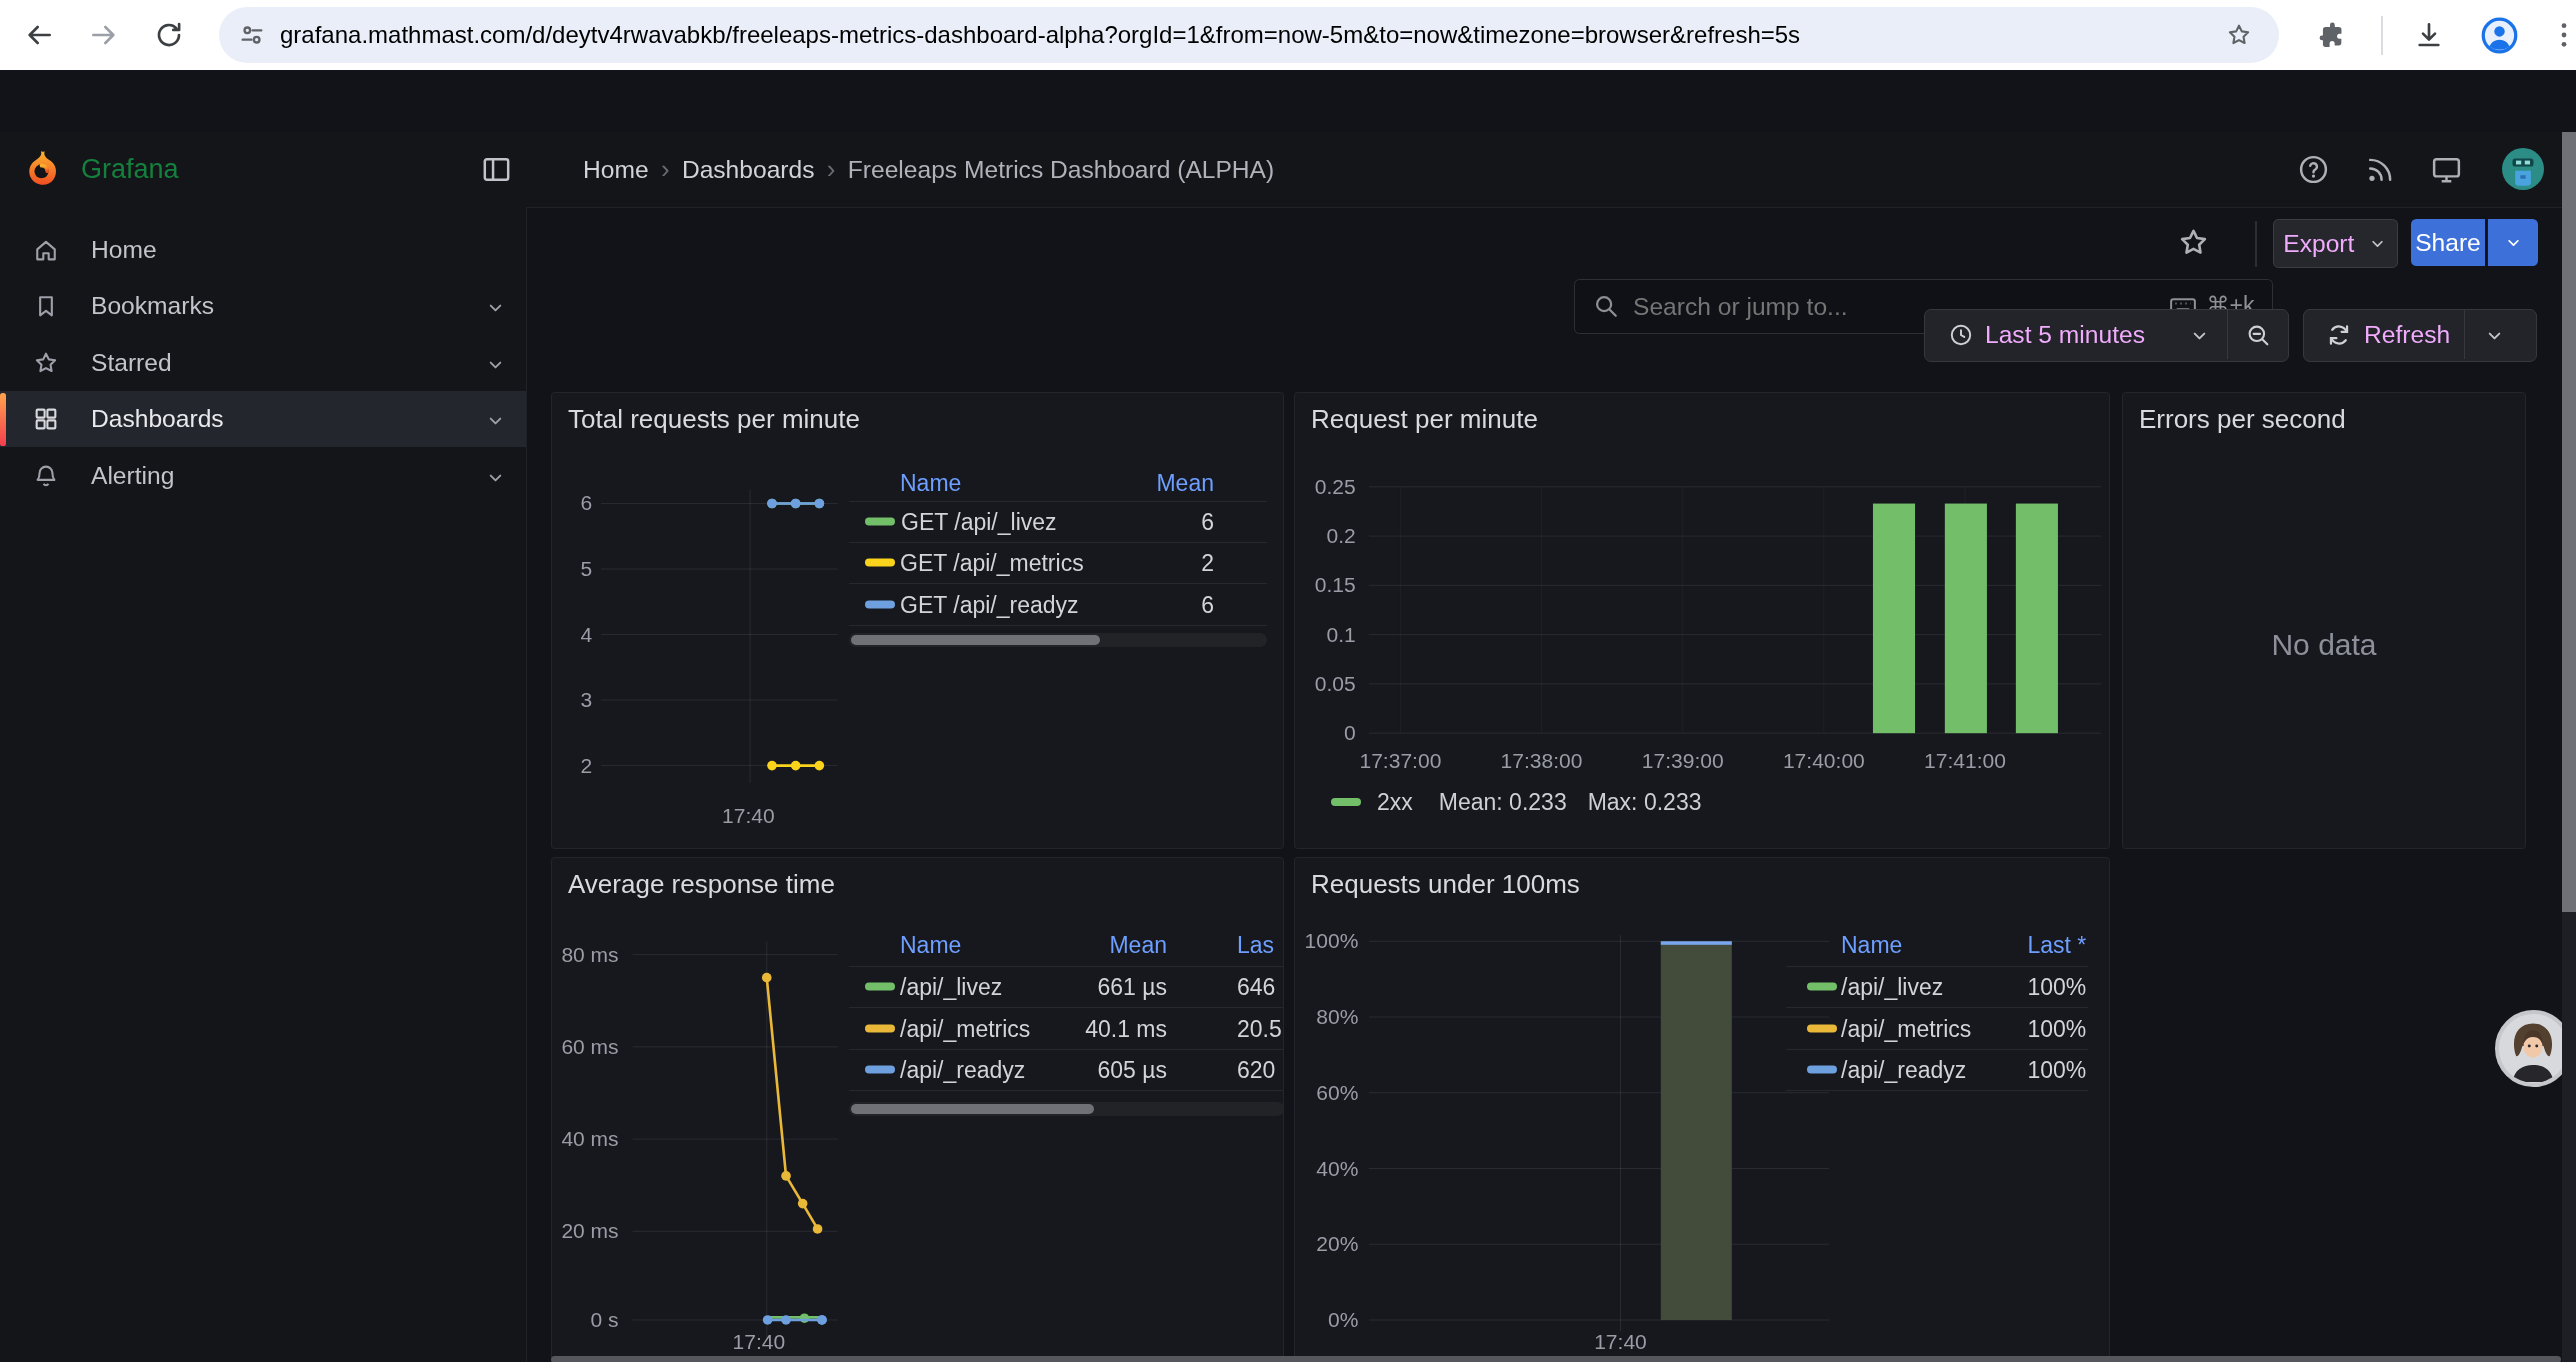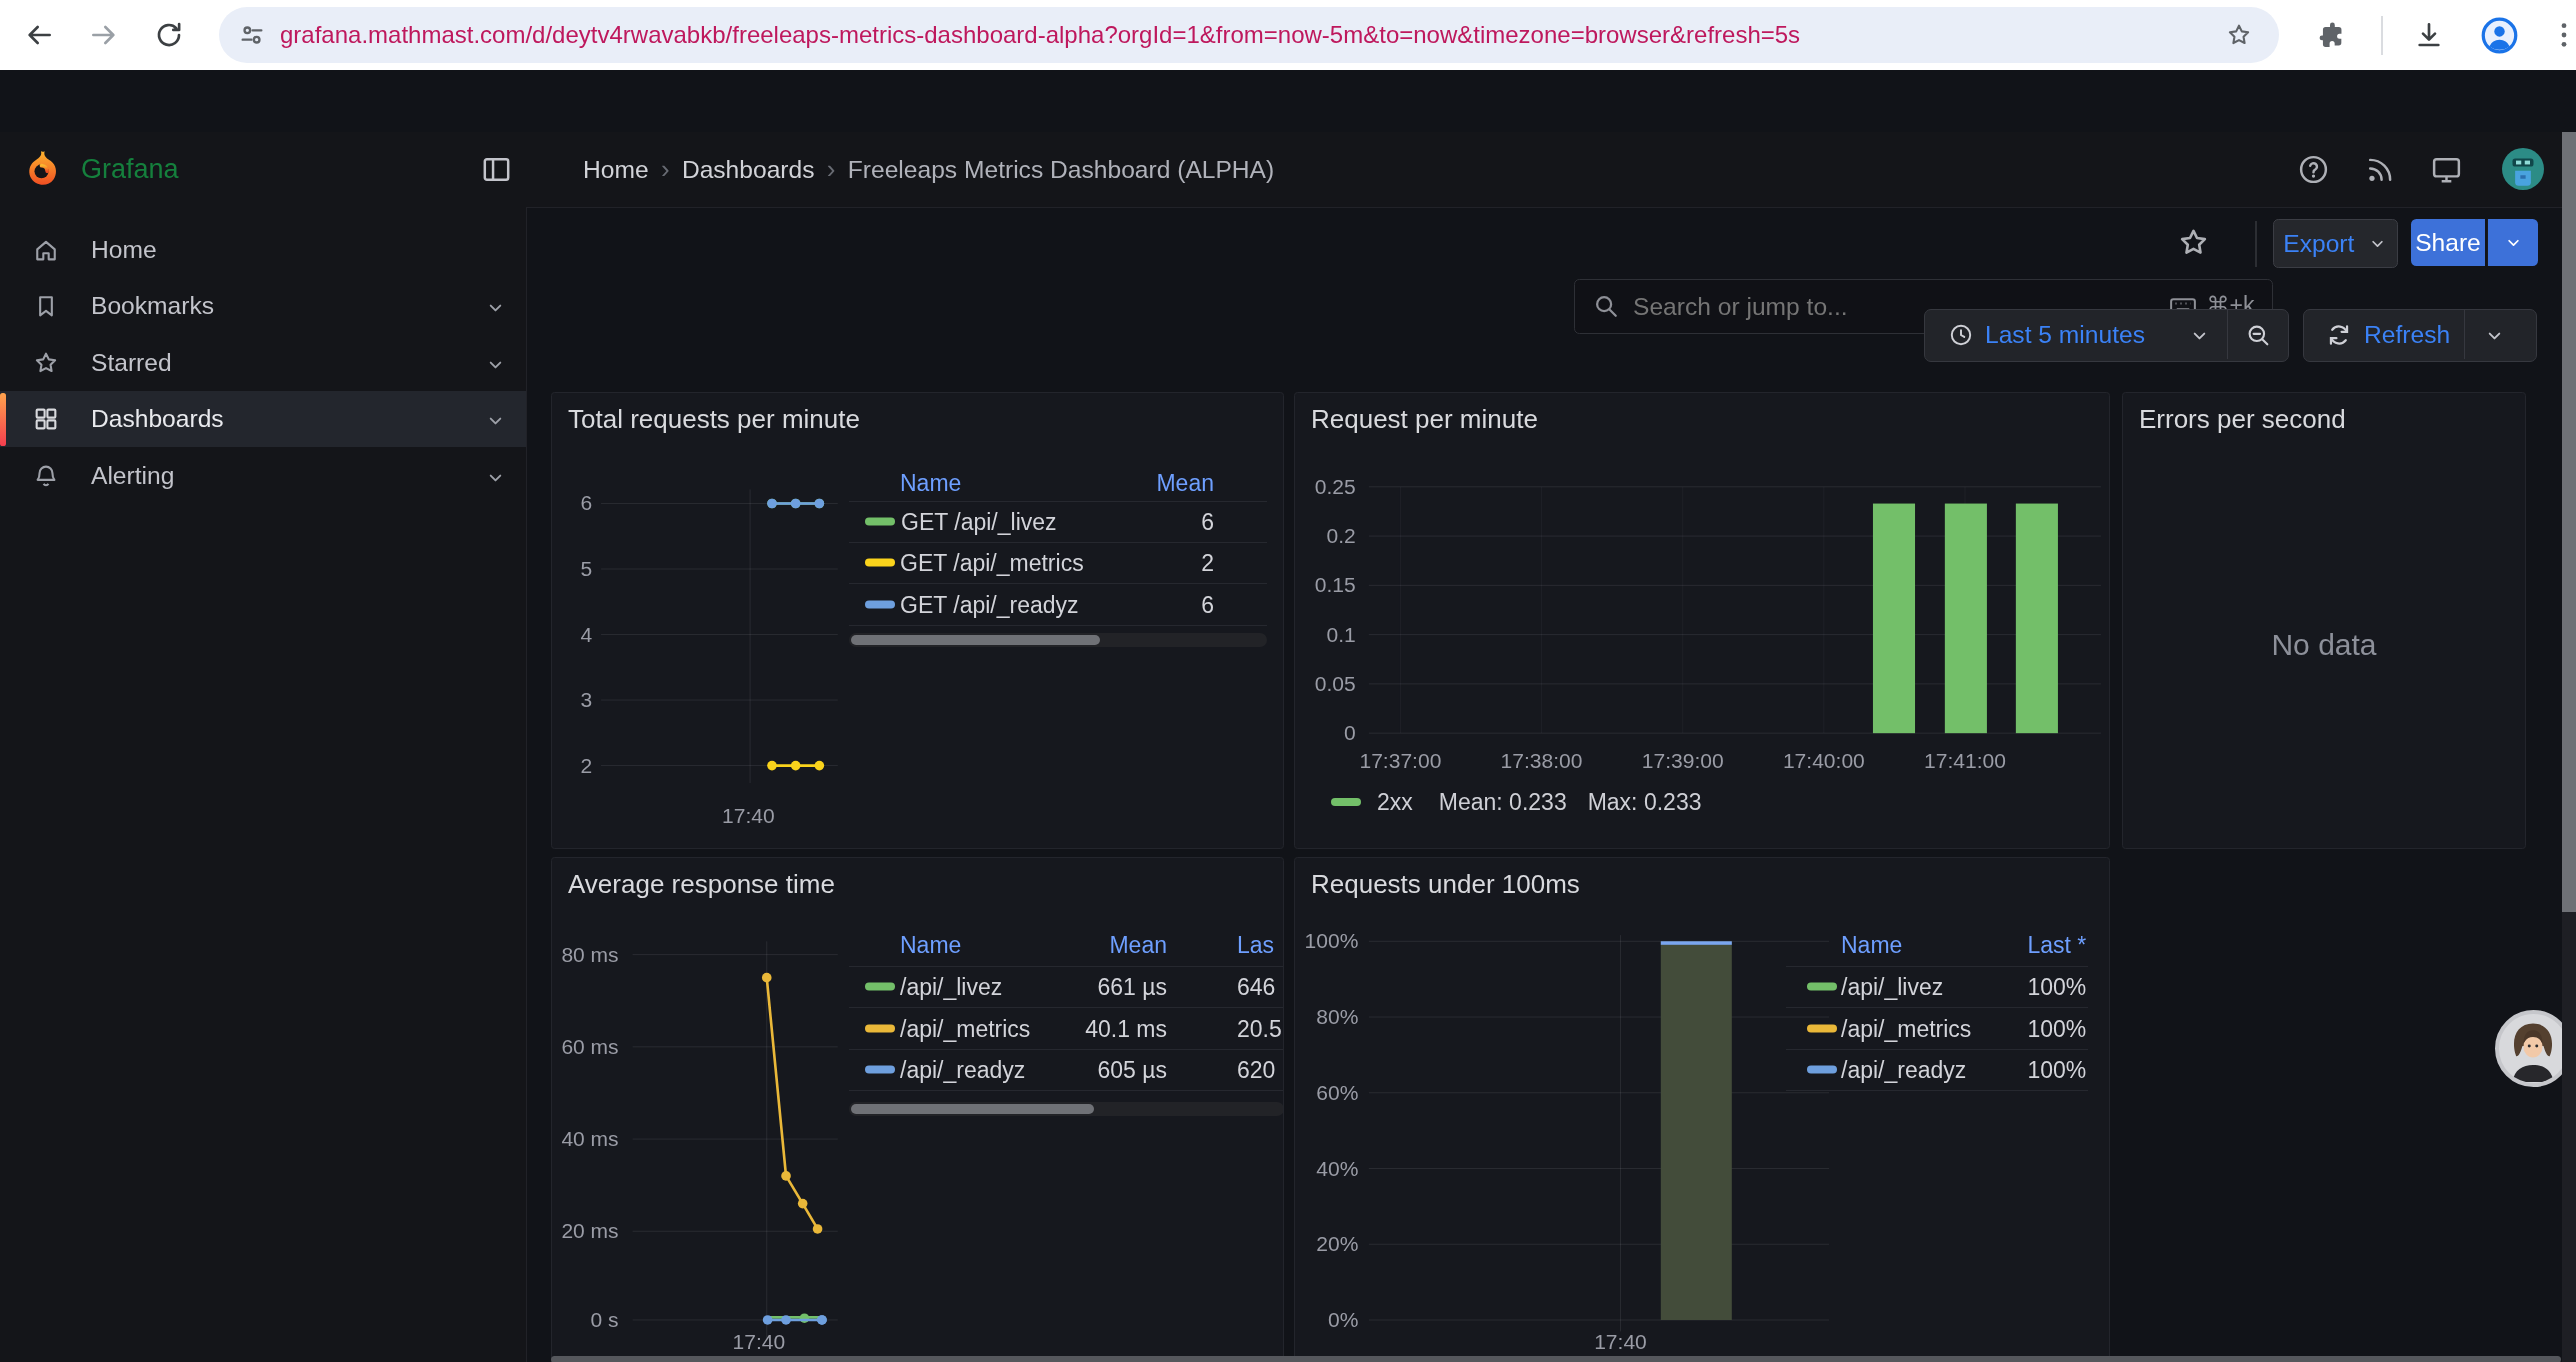--- a/index.html
+++ b/index.html
@@ -3,41 +3,41 @@
 <meta charset="utf-8">
 <style>
   html,body{margin:0;padding:0;background:#202124;}
   #screen{position:relative;width:2576px;height:1363px;overflow:hidden;
           font-family:"Liberation Sans",sans-serif;background:#111318;}
   .abs{position:absolute;}
   
   .toolbar{position:absolute;left:0;top:0;width:2576px;height:70px;background:#ffffff;}
   .bkbar{position:absolute;left:0;top:70px;width:2576px;height:61px;background:#ffffff;border-bottom:0.9px solid #e3e5e8;}
   .urlpill{position:absolute;left:219px;top:7px;width:2060px;height:56px;background:#e9eef8;border-radius:28px;}
-  .urltext{position:absolute;left:61px;top:0;height:56px;line-height:56px;font-size:24px;color:#be185d;white-space:nowrap;}
+  .urltext{position:absolute;left:61px;top:0;height:56px;line-height:56px;font-size:24px;color:#000000;white-space:nowrap;}
   .bkfolder{position:absolute;top:0;height:61px;display:flex;align-items:center;gap:12.3px;color:#44474c;font-size:22px;}
   .vsep-lt{position:absolute;top:16px;width:1.8px;height:35px;background:#dbdee3;}
   
   .gf-header{position:absolute;left:0;top:132px;width:2576px;height:75px;background:#141519;border-bottom:0.9px solid #212228;}
   .gf-sidebar{position:absolute;left:0;top:207px;width:526px;height:1156px;background:#141519;border-right:0.9px solid #212228;}
   .side-item{position:absolute;left:0;width:526px;height:56px;color:#c3c4cb;font-size:24.6px;}
   .side-item .lbl{position:absolute;left:91px;top:0;height:56px;line-height:56px;}
   .side-item .ic{position:absolute;left:32px;top:14px;}
   .side-item .chev{position:absolute;left:484px;top:17.5px;color:#9da0a8;}
   .side-active{background:#23262d;}
   .side-bar-ind{position:absolute;left:0;top:1.8px;width:6.1px;height:53px;border-radius:2.6px;background:linear-gradient(180deg,#ffa34d,#f53e4e);}
   .crumb{color:#d2d3d8;font-size:24.6px;}
   .crumb.dim{color:#b0b2ba;}
   .crumb-sep{color:#686b73;font-size:26px;padding:0 12.3px;}
   .searchbox{position:absolute;left:1574px;top:147px;width:697px;height:53px;background:#101116;border:0.9px solid #2e3036;border-radius:5.3px;}
   .searchbox input{position:absolute;left:56px;top:0;width:333px;height:51px;background:transparent;border:none;outline:none;
       color:#8e9097;font-size:24.6px;font-family:"Liberation Sans",sans-serif;}
   .kbd-hint{position:absolute;right:17.5px;top:0;height:51px;display:flex;align-items:center;gap:8.8px;color:#8e9097;font-size:23px;}
   
-  .btn-dark{position:absolute;background:#222429;border:0.9px solid #36383f;border-radius:7px;color:#3b82f6;font-size:24.6px;}
+  .btn-dark{position:absolute;background:#222429;border:0.9px solid #36383f;border-radius:7px;color:#f0abfc;font-size:24.6px;}
   .btn-export{background:#25272c;border:0.9px solid #3b3d44;border-radius:5.3px;}
   .btn-share{position:absolute;background:#3d71d9;color:#ffffff;font-size:24.6px;border-radius:5.3px 0 0 5.3px;}
   .btn-share-chev{position:absolute;background:#3d71d9;color:#fff;border-radius:0 5.3px 5.3px 0;border-left:1.8px solid #16181d;}
   .btn-inner{display:flex;align-items:center;justify-content:center;width:100%;height:100%;gap:12.3px;}
   
   .panel{position:absolute;background:#16181e;border:0.9px solid #23252c;border-radius:3.5px;overflow:hidden;}
   .ptitle{position:absolute;left:16px;top:10.5px;font-size:26px;font-weight:500;color:#d9dade;}
   .nodata{position:absolute;width:100%;text-align:center;font-size:30px;color:#8d909a;}
   .chart{position:absolute;left:0;top:0;}
   

